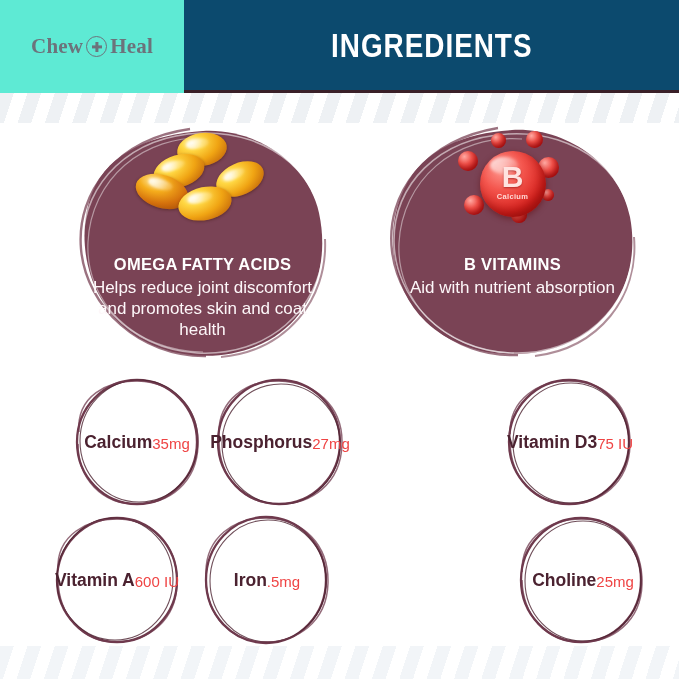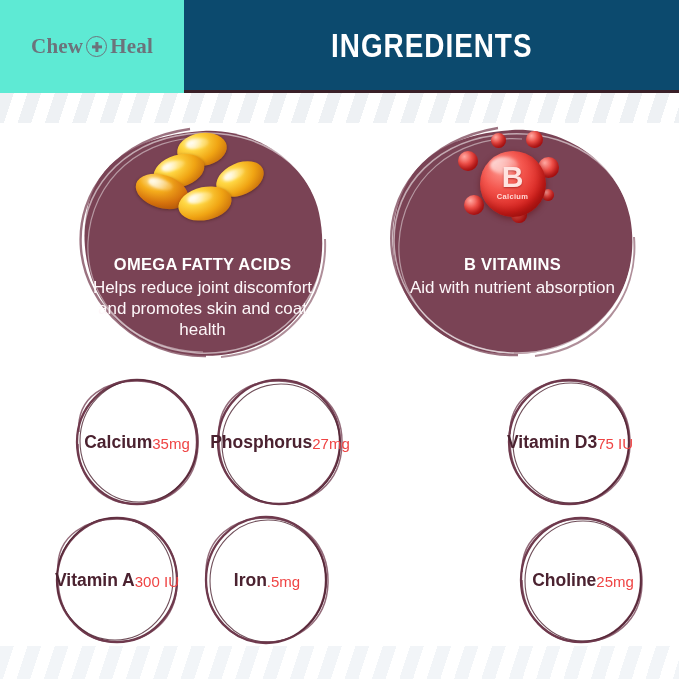--- a/index.html
+++ b/index.html
@@ -291,21 +291,21 @@
     </div>
 
     <div class="cell r1 c0">
       <svg viewBox="0 0 150 136">
         <ellipse cx="75" cy="68" rx="60" ry="62" fill="none" stroke="#6f3a4d" stroke-width="2.3"></ellipse>
         <ellipse cx="73" cy="67" rx="58" ry="61" fill="none" stroke="#4b2230" stroke-width="1.1" opacity=".8"></ellipse>
         <path d="M16 58 C14 23 46 6 77 7 C113 8 136 35 135 72 C134 108 107 130 73 130 C41 130 17 104 16 68" fill="none" stroke="#6f3a4d" stroke-width="1.5" opacity=".75"></path>
       </svg>
       <div class="cell-text">
         <div class="n-name">Vitamin A</div>
-        <div class="n-val">300 IU</div>
+        <div class="n-val">600 IU</div>
       </div>
     </div>
 
     <div class="cell r1 c1">
       <svg viewBox="0 0 150 136">
         <ellipse cx="74" cy="68" rx="60" ry="63" fill="none" stroke="#6f3a4d" stroke-width="2.3"></ellipse>
         <ellipse cx="76" cy="69" rx="58" ry="61" fill="none" stroke="#4b2230" stroke-width="1.1" opacity=".8"></ellipse>
         <path d="M14 62 C13 25 43 5 75 6 C111 7 137 33 136 71 C135 110 105 131 71 130 C38 129 15 104 14 68" fill="none" stroke="#6f3a4d" stroke-width="1.5" opacity=".75"></path>
       </svg>
       <div class="cell-text">

